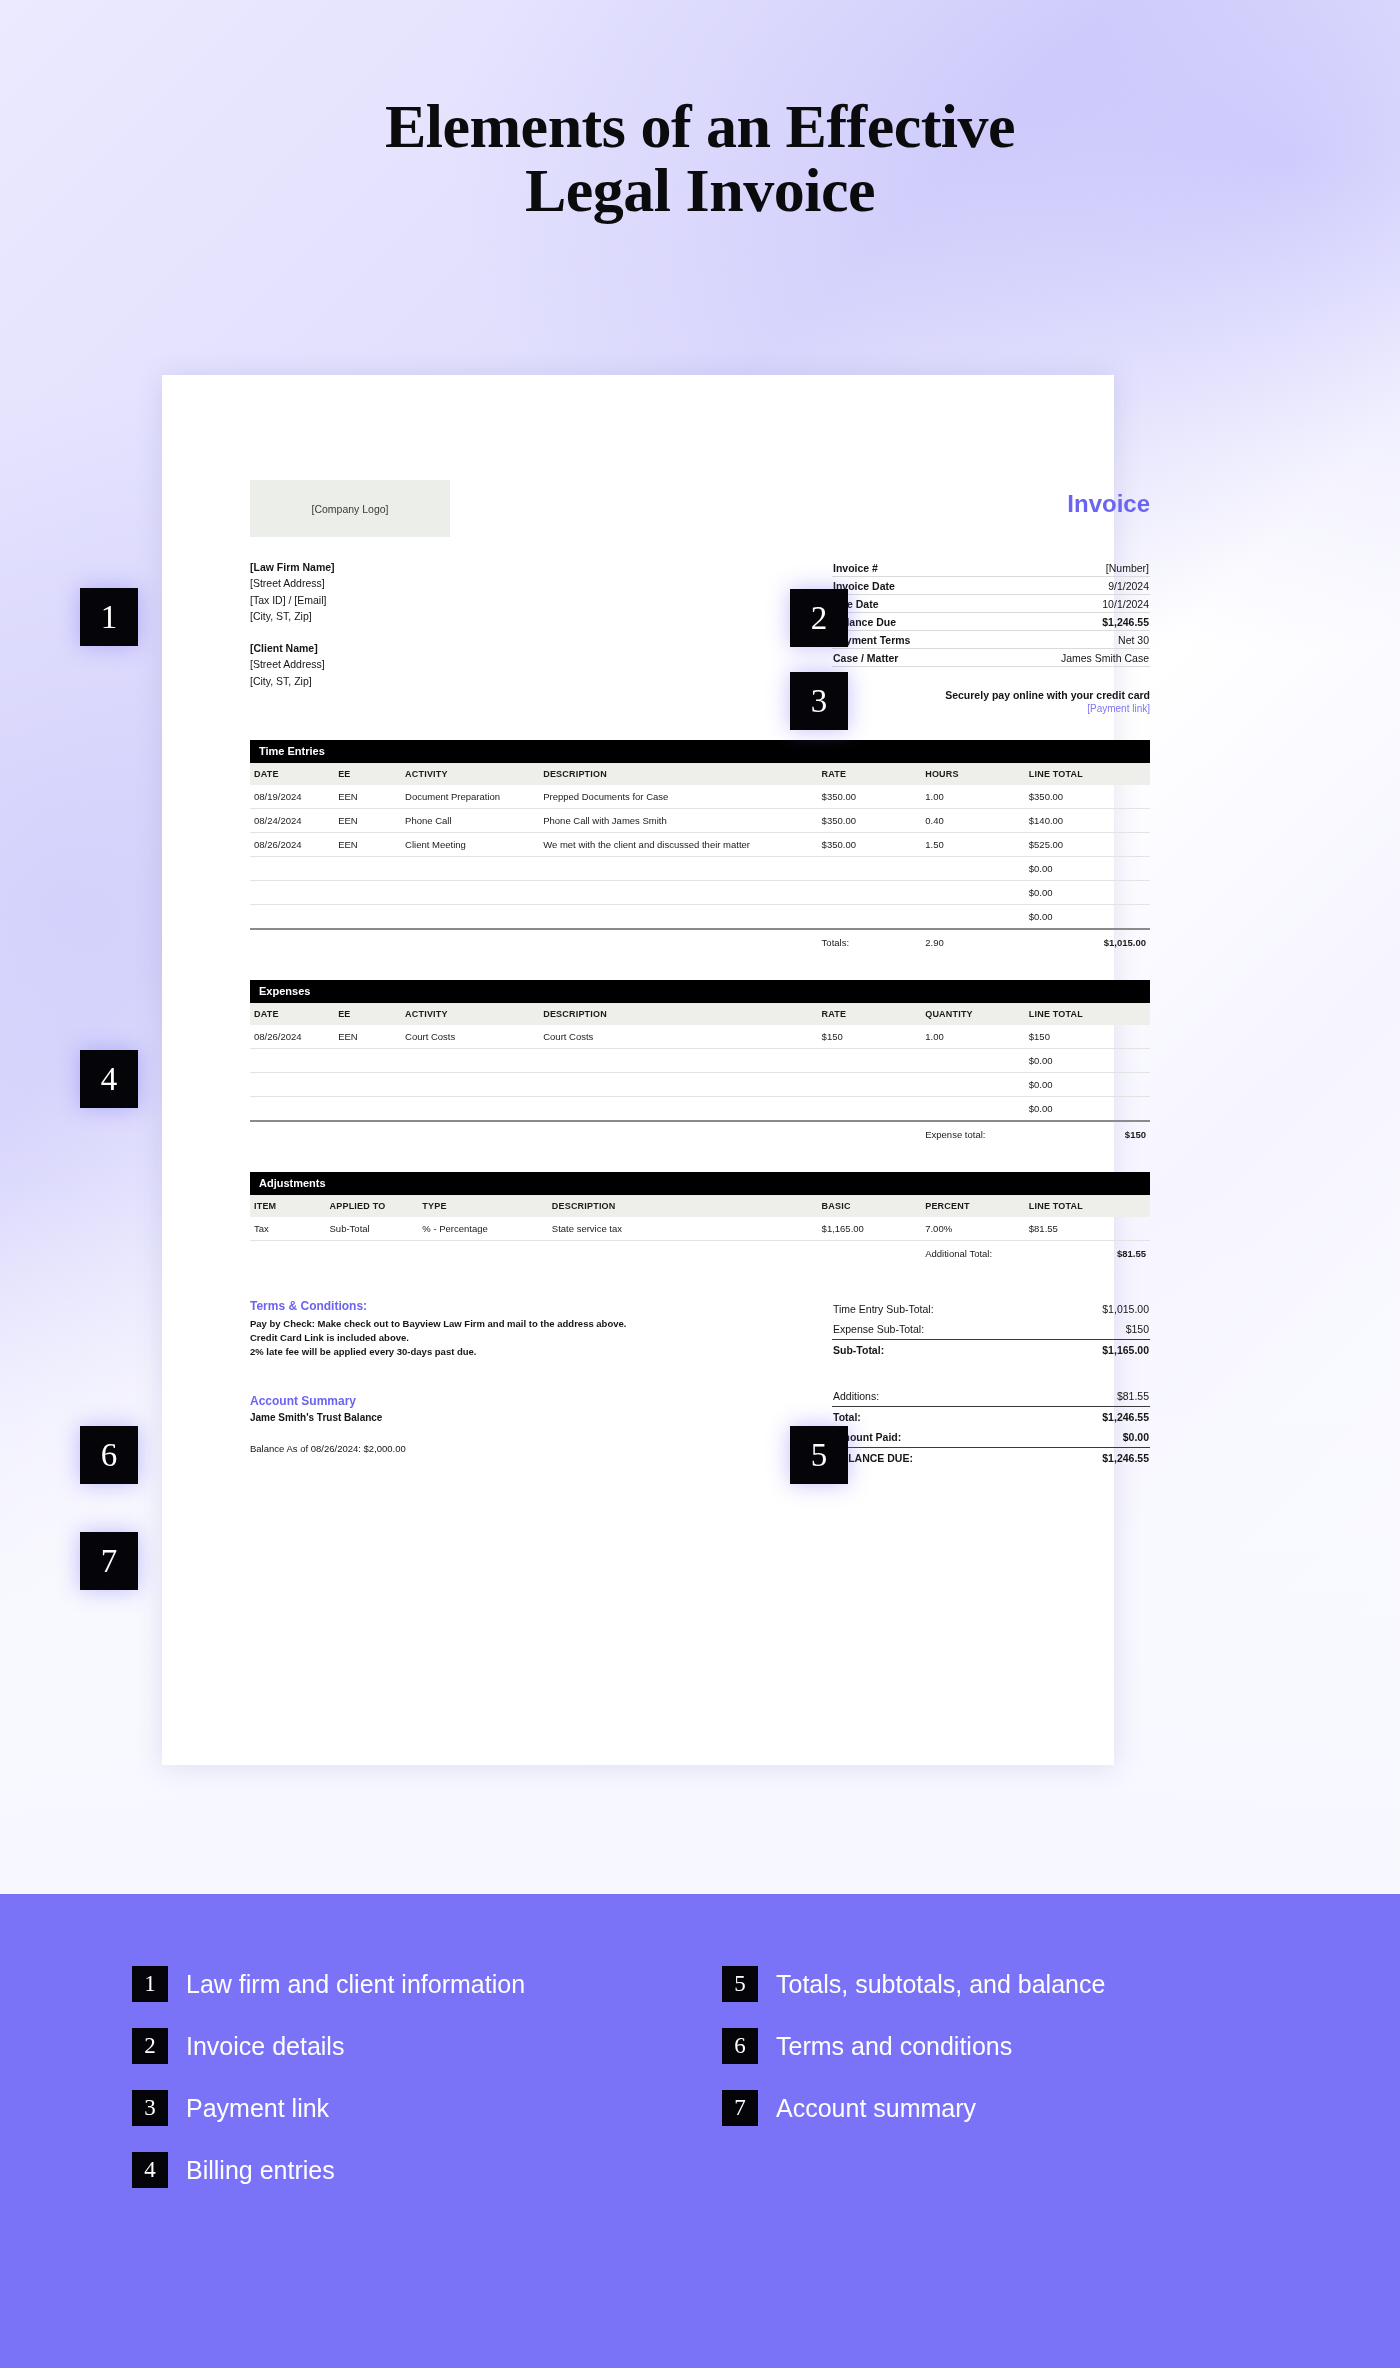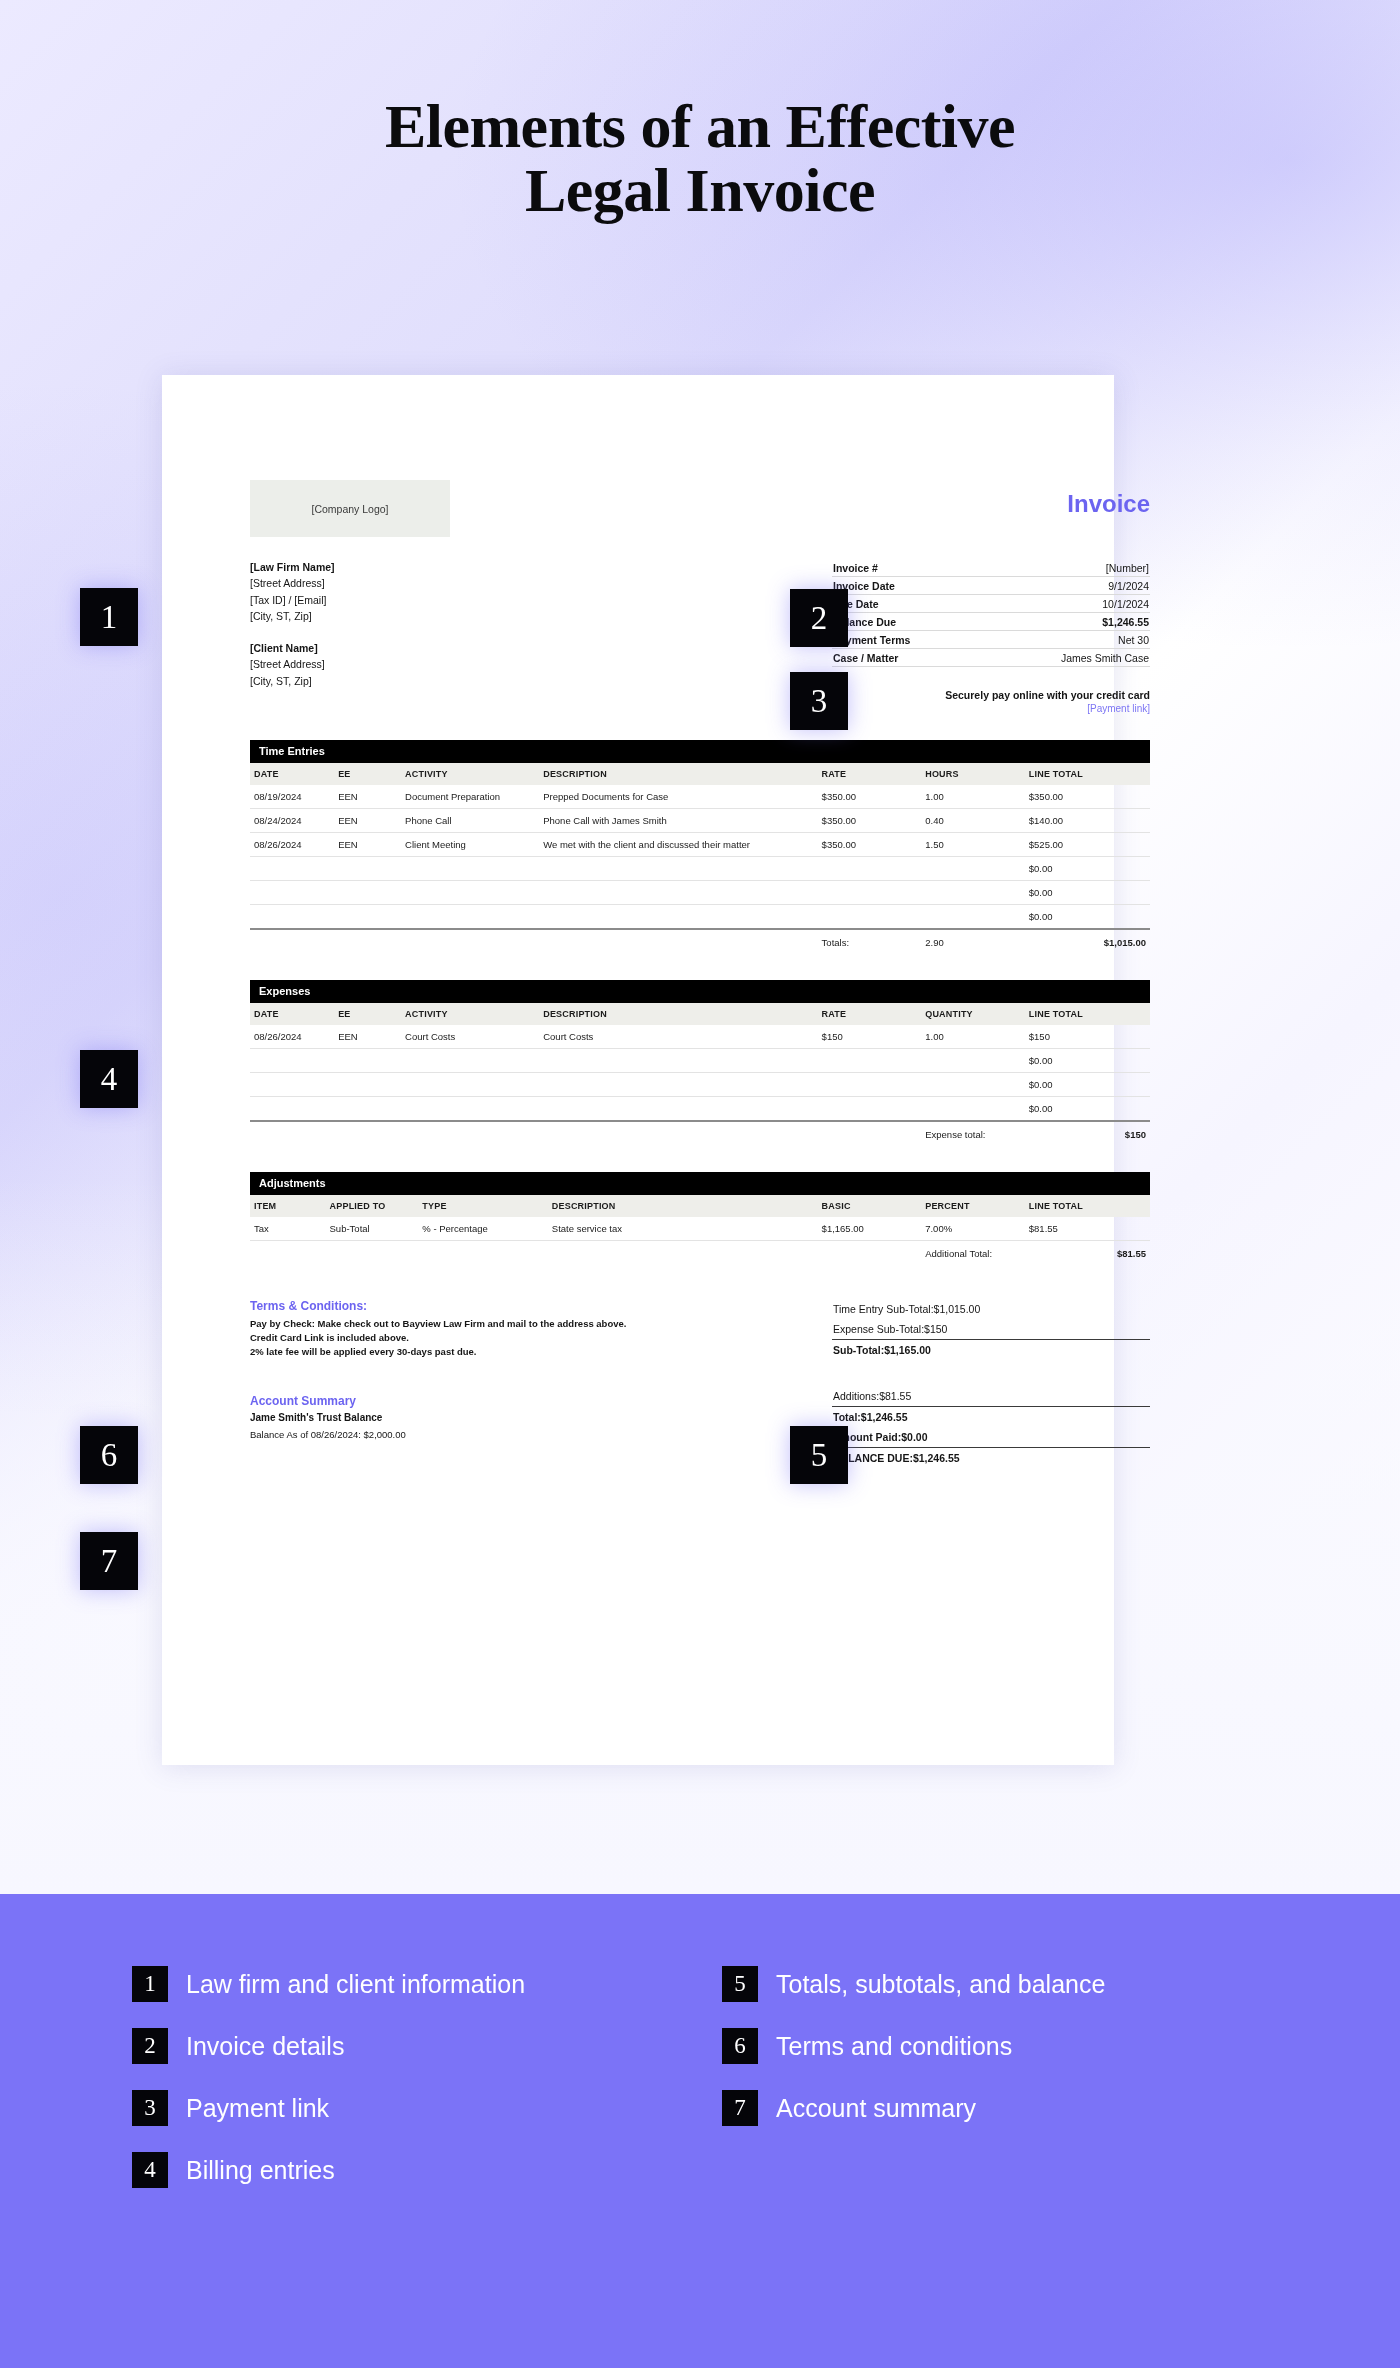--- a/index.html
+++ b/index.html
@@ -167,25 +167,25 @@
   .terms { width: 420px; }
   .terms h4, .acct h4 {
     font-size: 12px;
     color: #6c64f0;
     font-weight: bold;
     margin-bottom: 4px;
   }
   .terms p { font-size: 9.5px; line-height: 1.45; font-weight: bold; color: #161616; }
   .acct { margin-top: 36px; }
   .acct .sub { font-size: 10px; font-weight: bold; margin-top: 3px; }
-  .acct .bal { font-size: 9.5px; margin-top: 6px; }
+  .acct .bal { font-size: 9.5px; margin-top: 20px; }
 
   .sums { width: 318px; }
   .sum-row {
-    display: flex; justify-content: flex-start;
+    display: flex; justify-content: space-between;
     font-size: 10.5px;
     padding: 4px 1px;
   }
   .sum-row.b { font-weight: bold; }
   .sum-row.top-rule { border-top: 1px solid #3a3a3a; }
   .sum-gap { height: 26px; }
 
   
   .badge {
     position: absolute;

